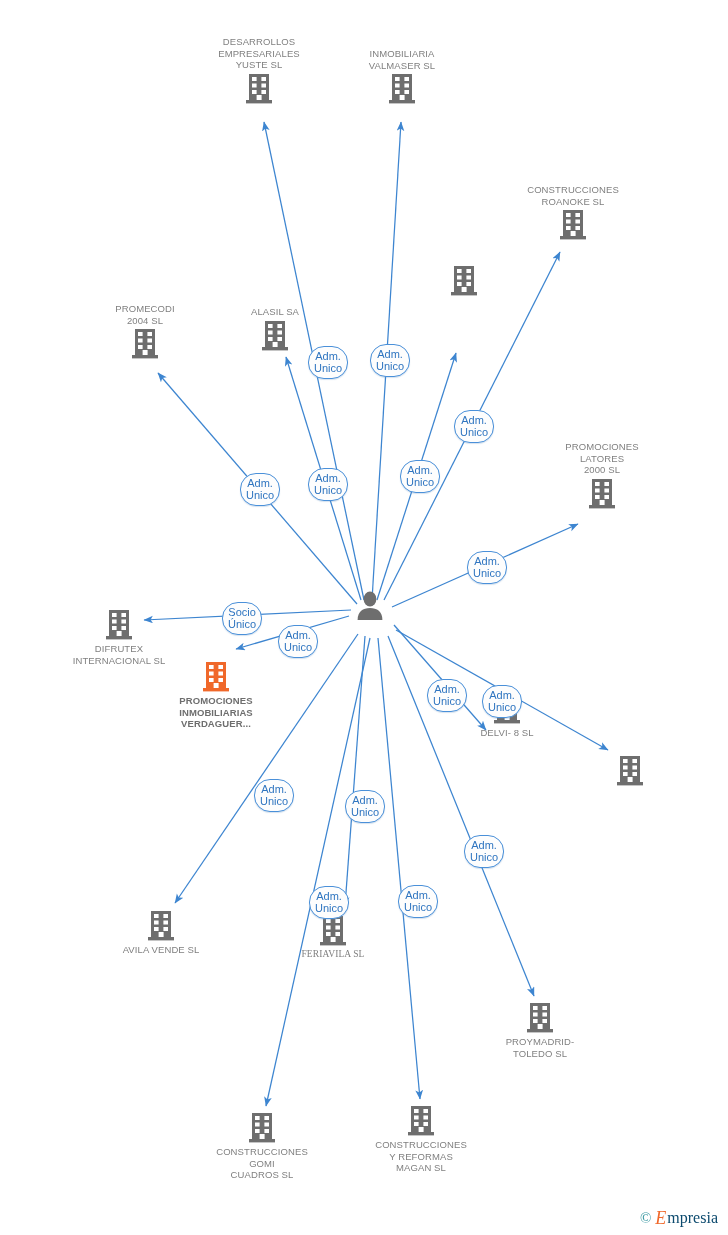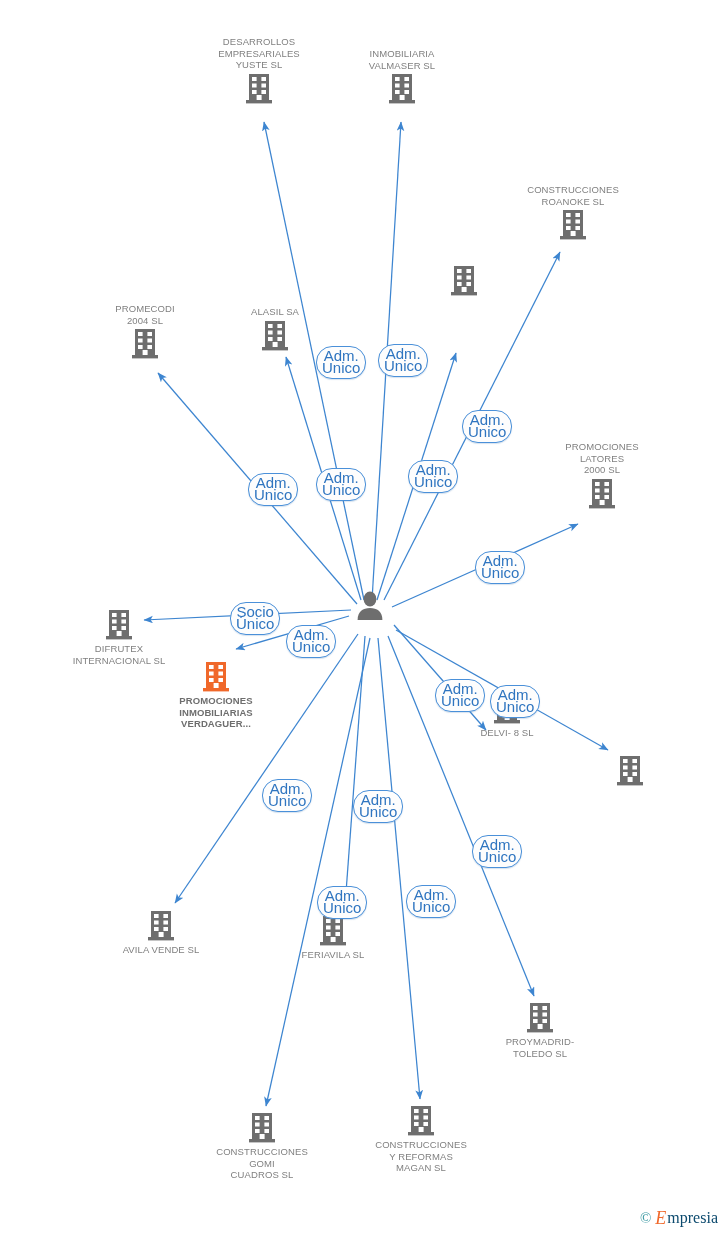--- a/index.html
+++ b/index.html
@@ -57,28 +57,27 @@
   .node.caption-above .caption{ margin-top:0; margin-bottom:3px; }
 
   
   .badge{
     position:absolute;
     box-sizing:border-box;
     background:#fdfdfd;
     border:1.3px solid #4a90d9;
     border-radius:16px;
     color:#2f75c0;
-    font-size:15px;
+    font-size:11px;
     line-height:12px;
     text-align:center;
     padding:3px 5px 4px 5px;
     white-space:pre-line;
     box-shadow:0 1px 1px rgba(90,140,190,.25);
     z-index:5;
-    margin-left:8px;
   }
 
   
   #watermark{
     position:absolute;
     right:10px;
     bottom:8px;
     display:flex;
     align-items:center;
     gap:4px;
@@ -303,21 +302,21 @@
             <rect x="6" y="3" width="4.6" height="4" fill="#ffffff"></rect>
             <rect x="15.4" y="3" width="4.6" height="4" fill="#ffffff"></rect>
             <rect x="6" y="9.5" width="4.6" height="4" fill="#ffffff"></rect>
             <rect x="15.4" y="9.5" width="4.6" height="4" fill="#ffffff"></rect>
             <rect x="6" y="16" width="4.6" height="4" fill="#ffffff"></rect>
             <rect x="15.4" y="16" width="4.6" height="4" fill="#ffffff"></rect>
             <rect x="10.6" y="21" width="5" height="5" fill="#ffffff"></rect>
           </svg></span>
         <span class="caption">AVILA VENDE SL</span>
       </div>
-      <div class="node" style="left: 333px; top: 916px;">
+      <div class="node" style="left: 333px; top: 916px; font-family: Liberation Serif, serif;">
         <span class="glyph"><svg width="26" height="30" viewBox="0 0 26 30">
             <rect x="3" y="0" width="20" height="26" fill="#6e6e6e"></rect>
             <rect x="0" y="26" width="26" height="3.4" fill="#6e6e6e"></rect>
             <rect x="6" y="3" width="4.6" height="4" fill="#ffffff"></rect>
             <rect x="15.4" y="3" width="4.6" height="4" fill="#ffffff"></rect>
             <rect x="6" y="9.5" width="4.6" height="4" fill="#ffffff"></rect>
             <rect x="15.4" y="9.5" width="4.6" height="4" fill="#ffffff"></rect>
             <rect x="6" y="16" width="4.6" height="4" fill="#ffffff"></rect>
             <rect x="15.4" y="16" width="4.6" height="4" fill="#ffffff"></rect>
             <rect x="10.6" y="21" width="5" height="5" fill="#ffffff"></rect>

